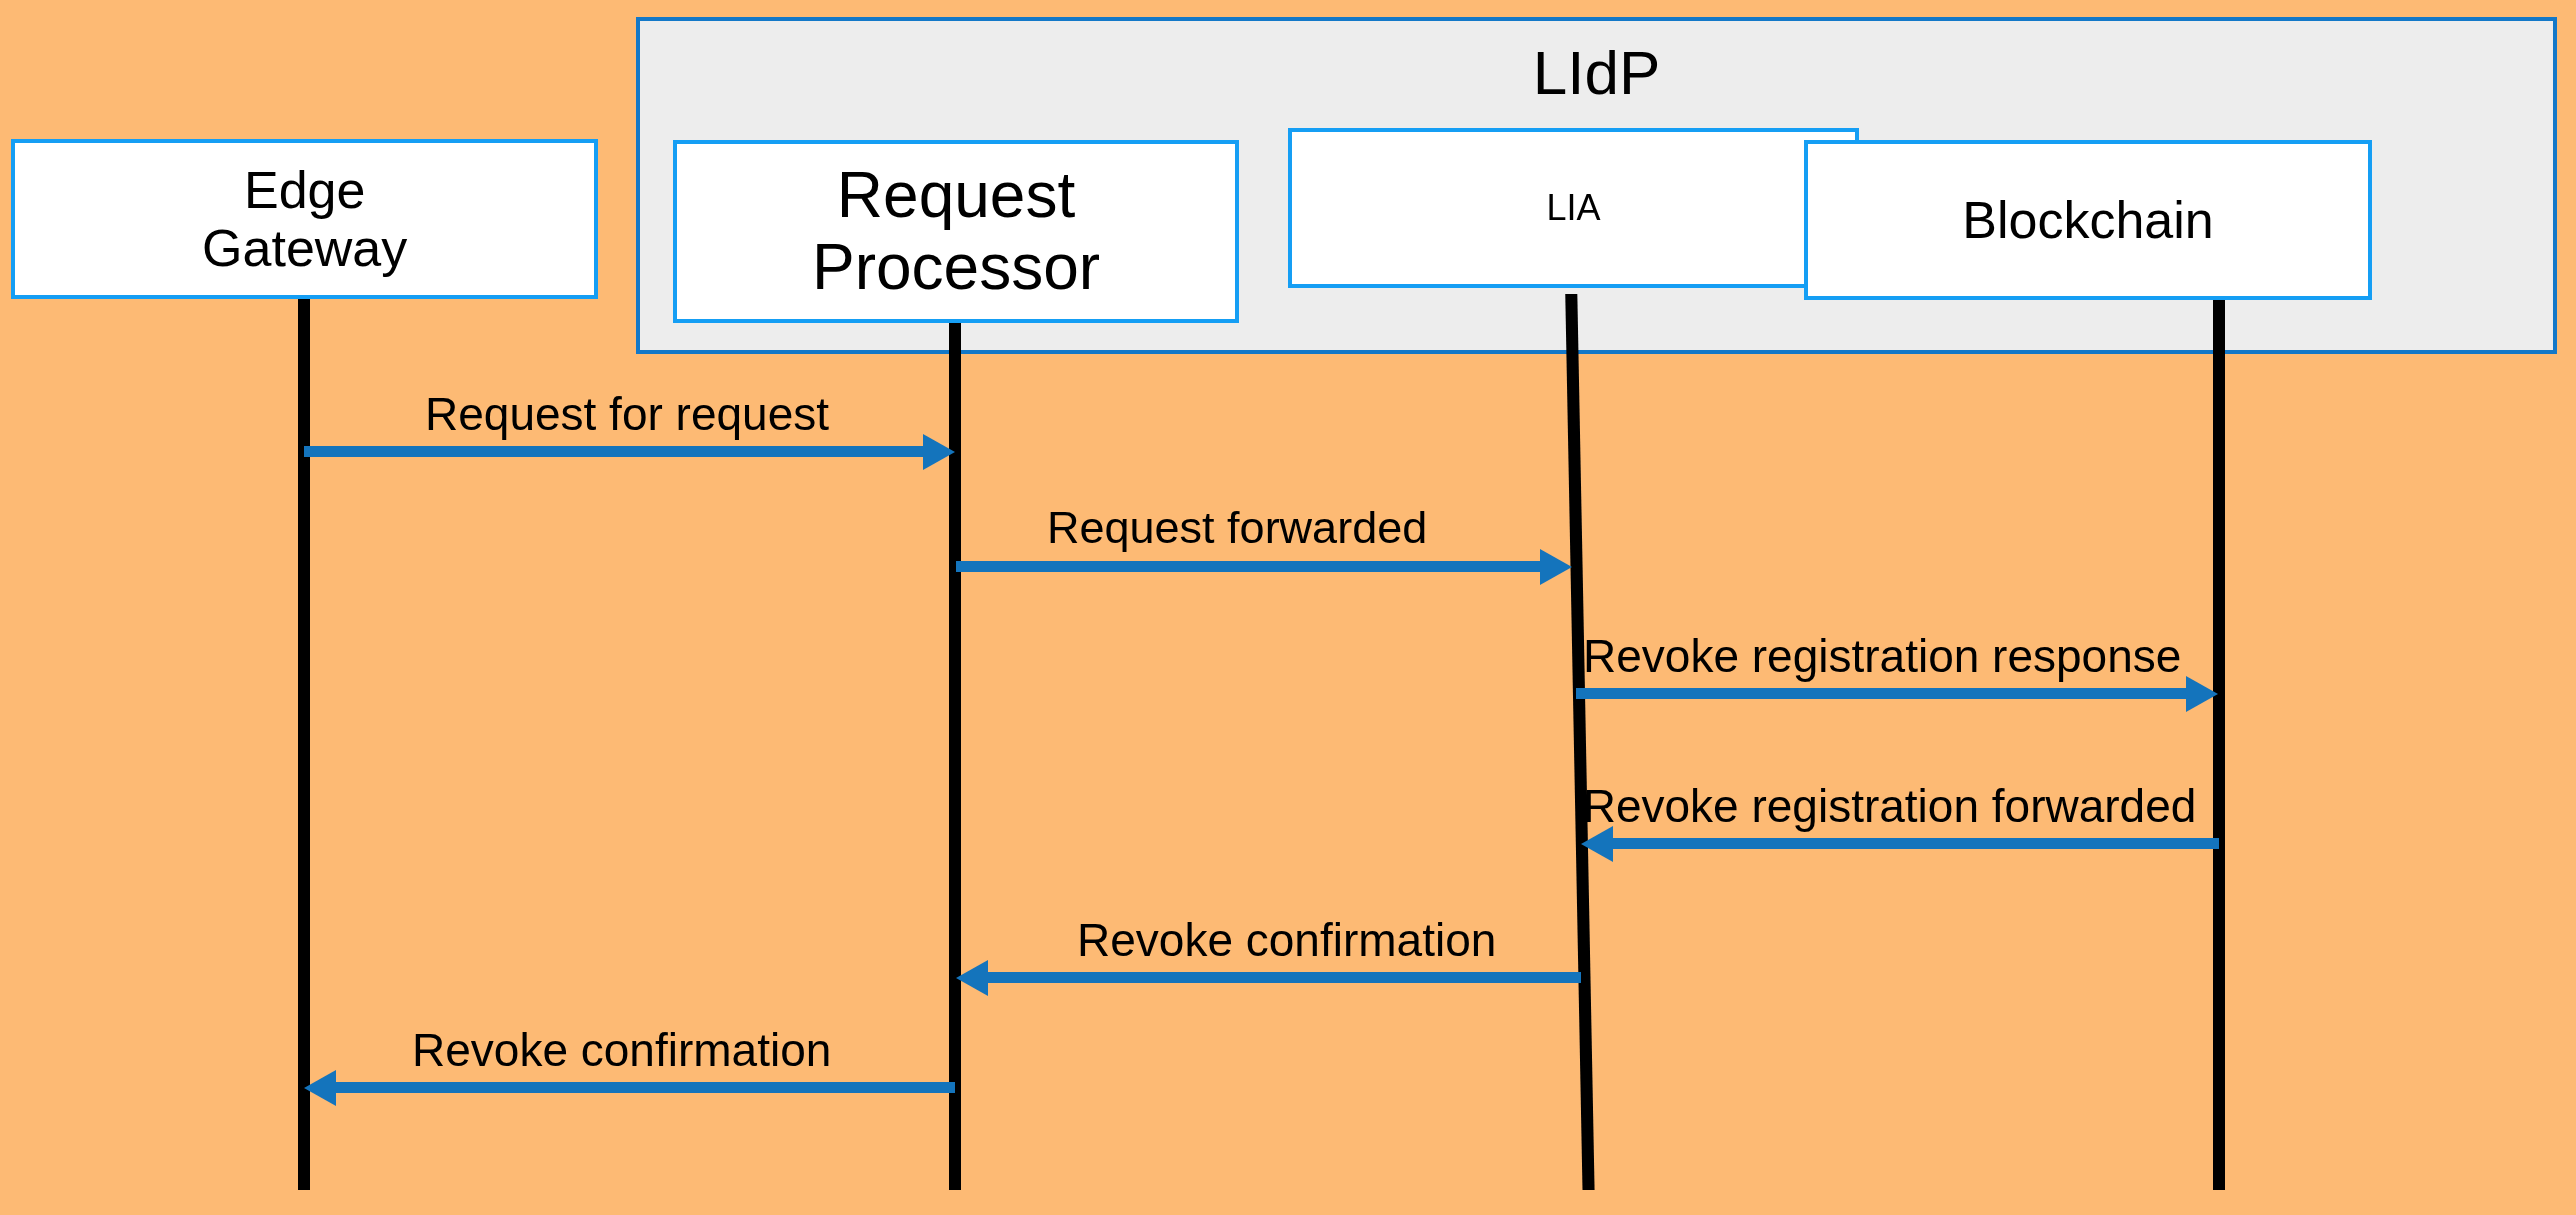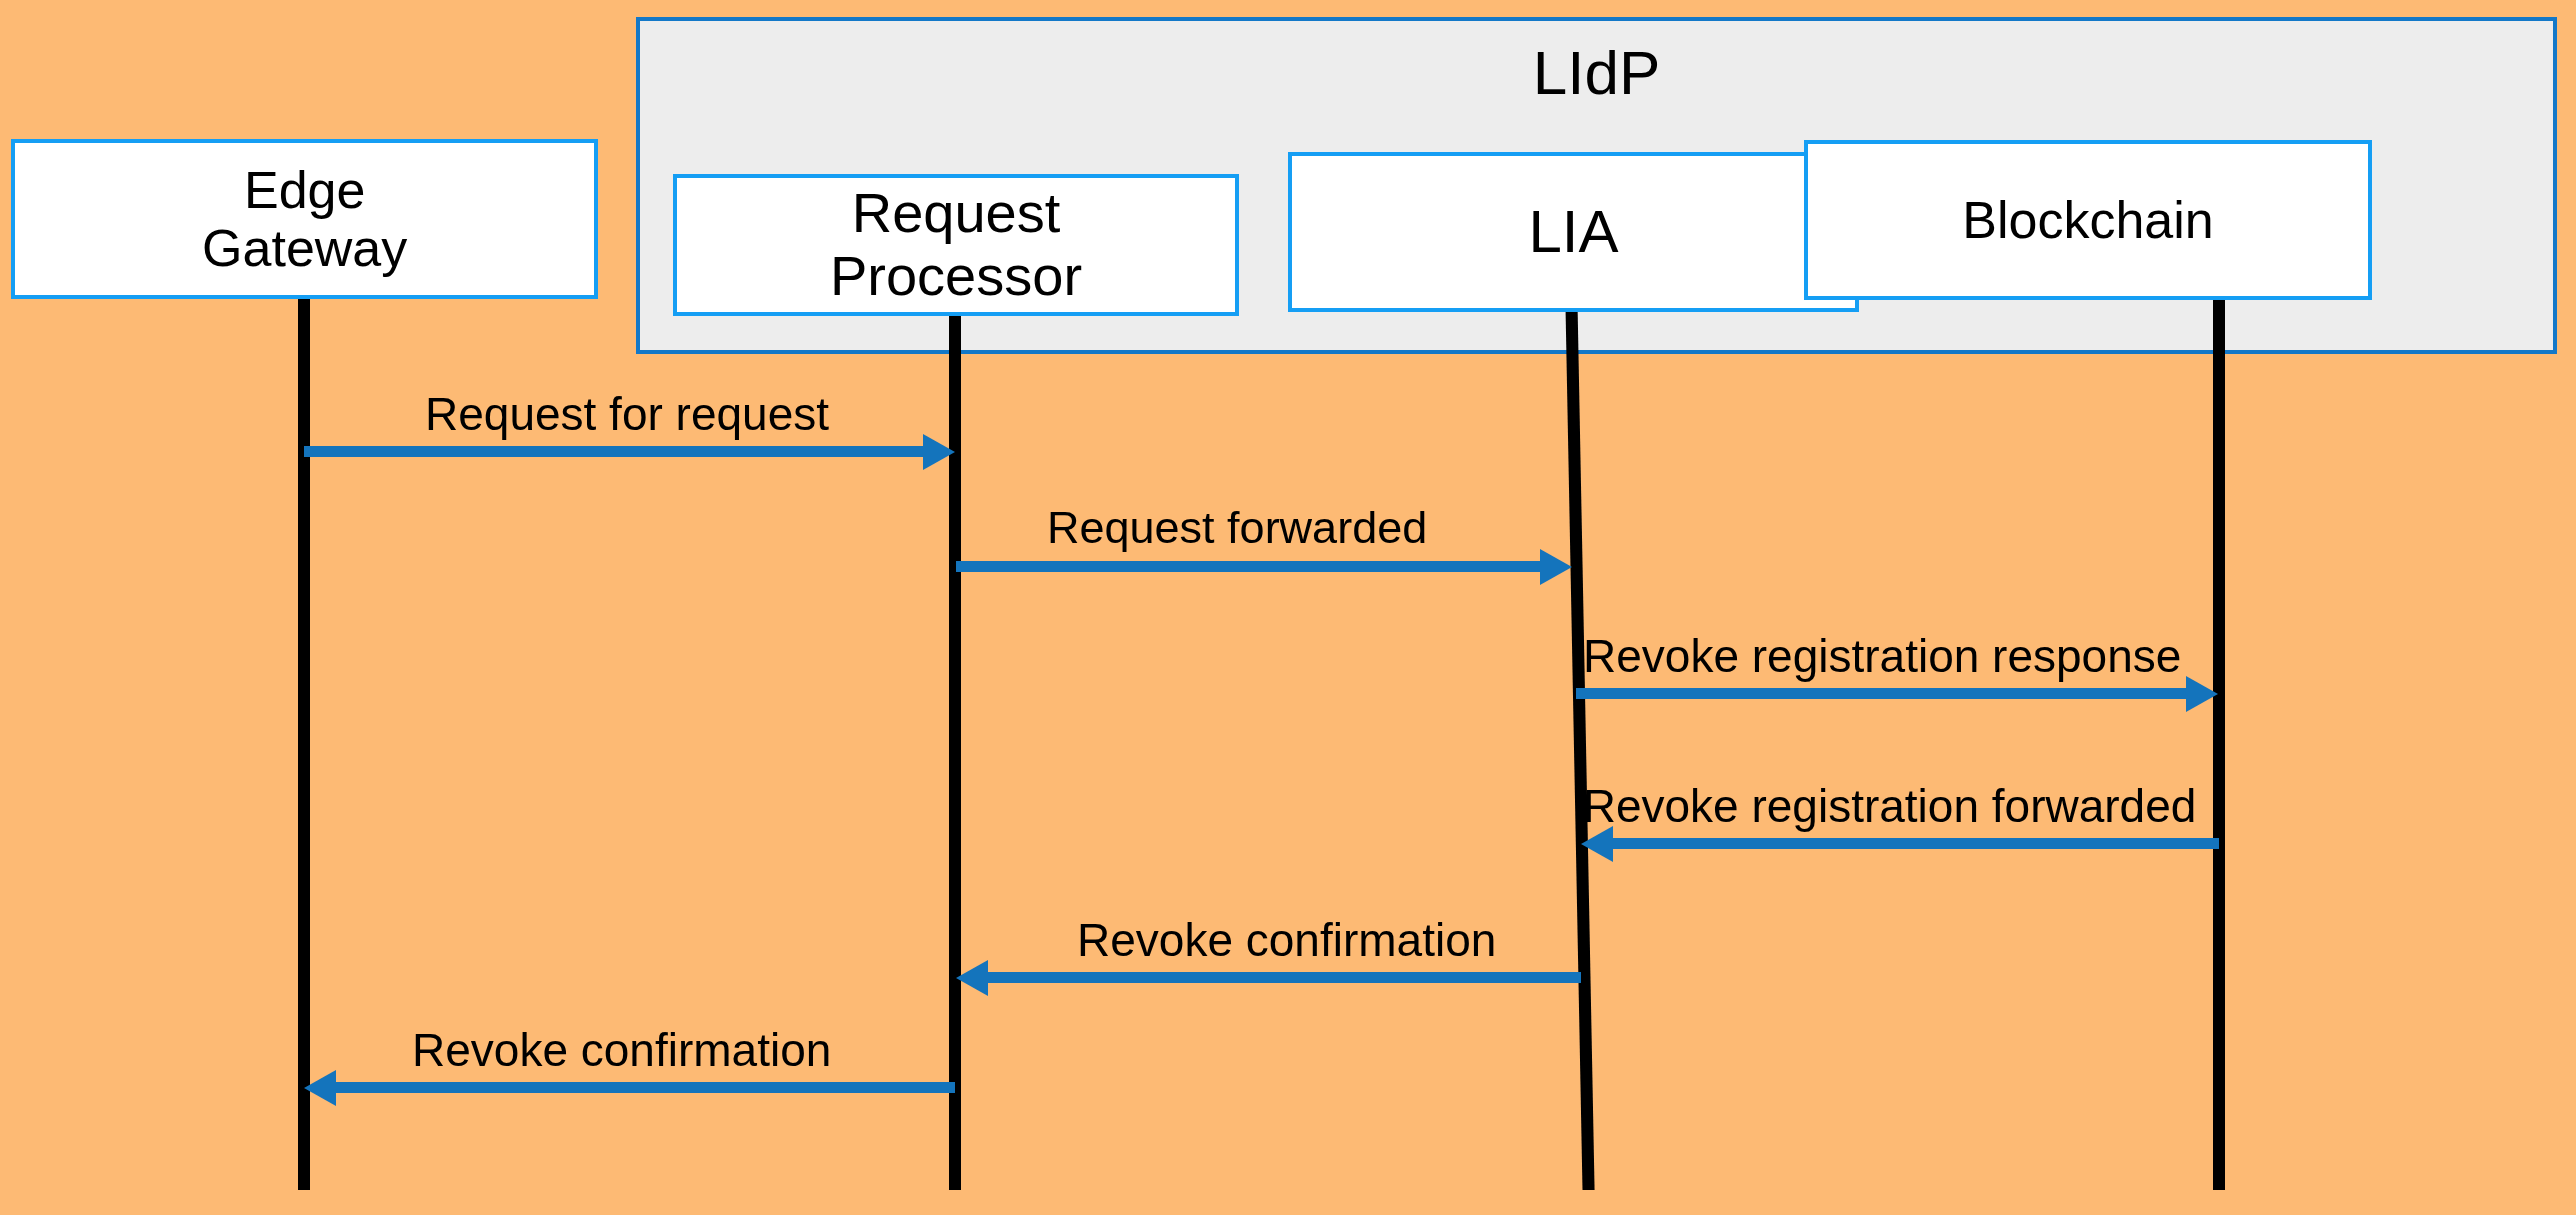--- a/index.html
+++ b/index.html
@@ -116,26 +116,26 @@
     <line x1="27" y1="0" x2="47" y2="1036" stroke="#000000" stroke-width="14"></line>
   </svg>
 
   <div class="lifeline" style="left:2213px; top:294px; width:12px; height:896px;"></div>
 
   <div class="actor-box" style="left:11.2px; top:139px; width:587px; height:160px; font-size:52px;">
     <span class="actor-label">Edge
 Gateway</span>
   </div>
 
-  <div class="actor-box" style="left:673px; top:140px; width:566px; height:142px; font-size:56px;margin-top:34px;">
+  <div class="actor-box" style="left:673px; top:140px; width:566px; height:183px; font-size:64px;">
     <span class="actor-label">Request
 Processor</span>
   </div>
 
-  <div class="actor-box" style="left:1288px; top:152px; width:571px; height:160px; font-size:60px;">
+  <div class="actor-box" style="left:1288px; top:128px; width:571px; height:160px; font-size:36px;">
     <span class="actor-label">LIA</span>
   </div>
 
   <div class="actor-box" style="left:1804px; top:140px; width:568px; height:160px; font-size:52px;">
     <span class="actor-label">Blockchain</span>
   </div>
 
   <div class="msg" style="left:304px; top:446px; width:651px;">
     <div class="msg-line" style="width:619px;"></div>
     <div class="msg-head right" style="left:619px; top:-12px;"></div>

